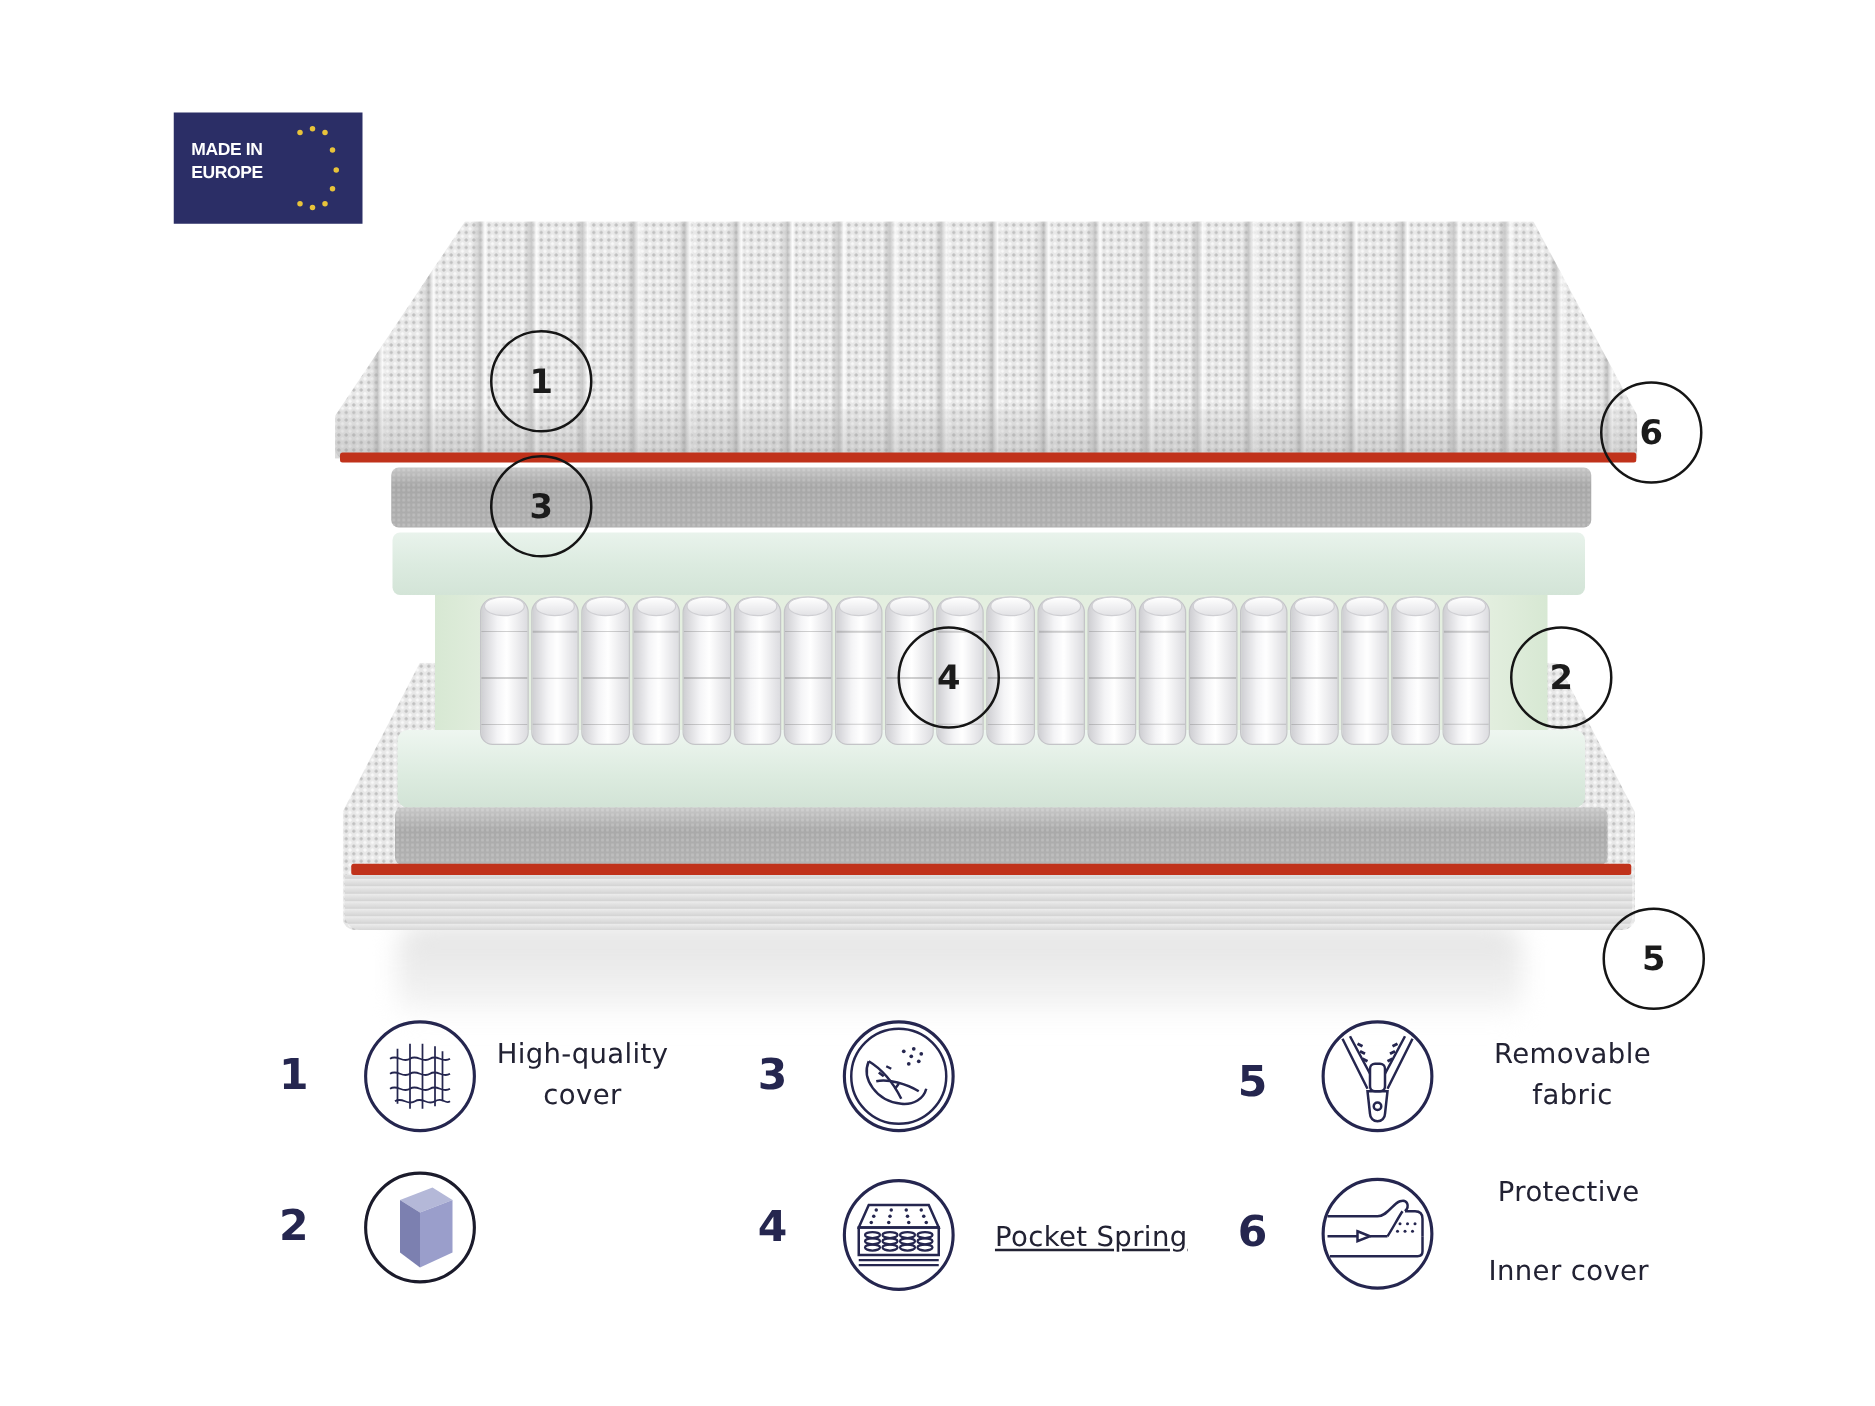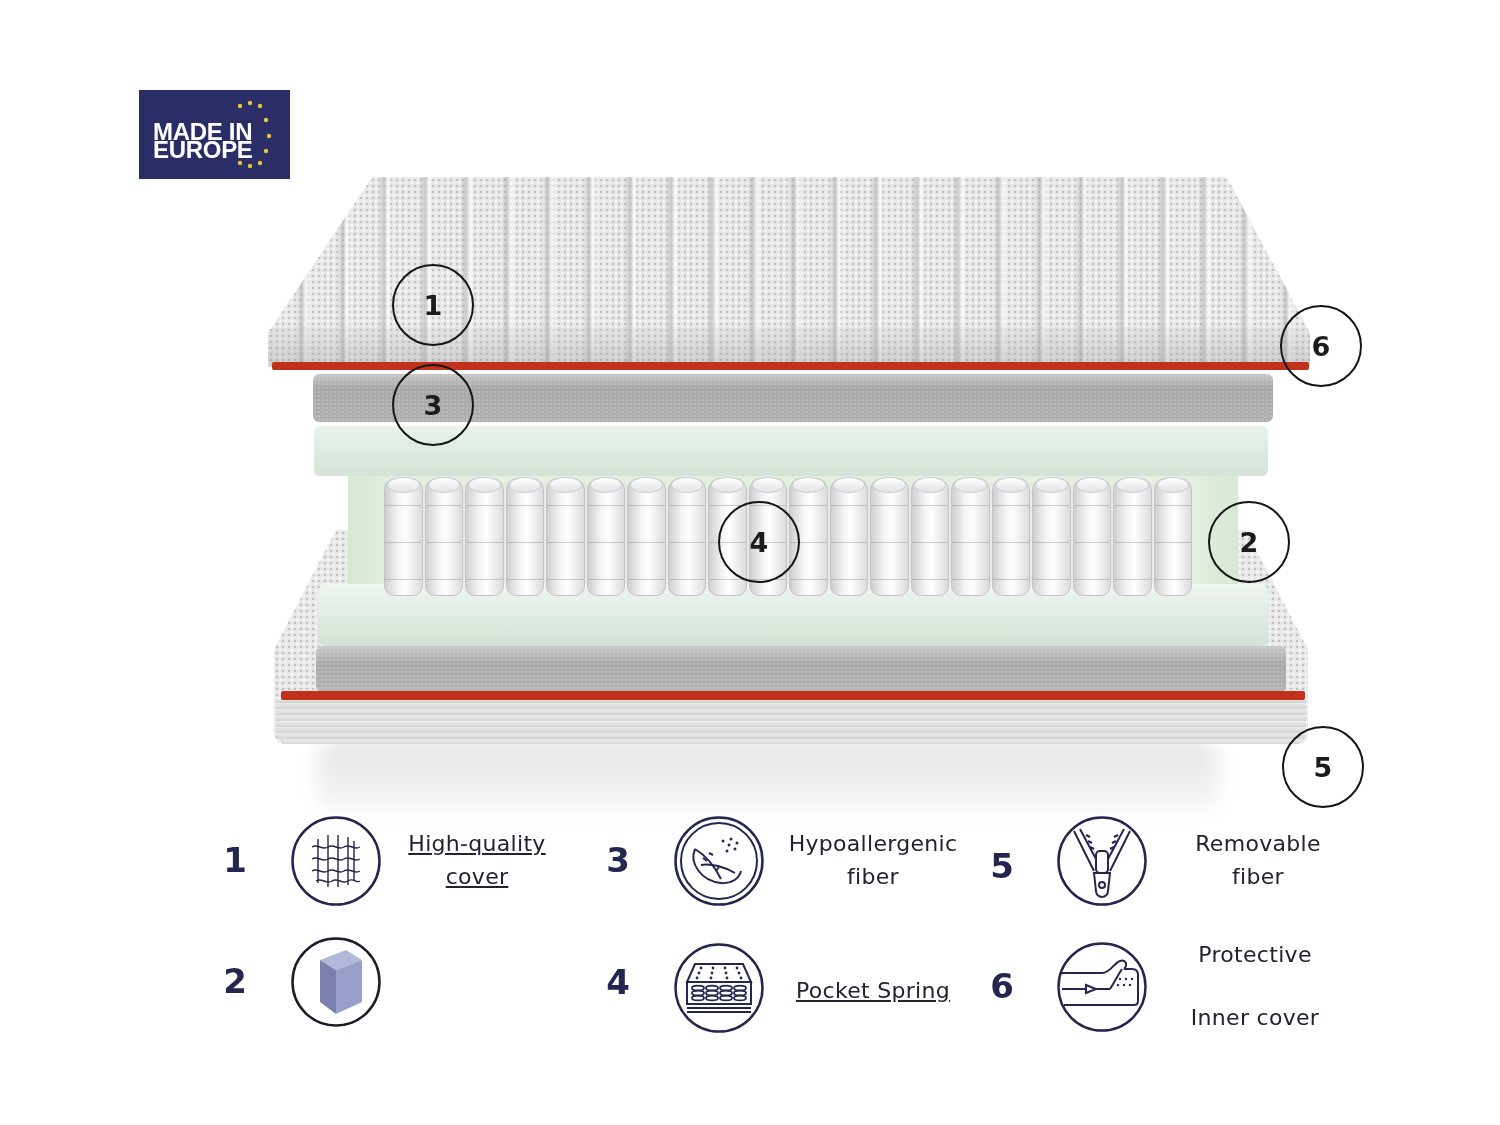--- a/index.html
+++ b/index.html
@@ -5,23 +5,23 @@
   * { box-sizing: border-box; margin: 0; padding: 0; }
   html, body { width: 1500px; height: 1125px; background: #ffffff; overflow: hidden; }
   body { position: relative; font-family: "DejaVu Sans", sans-serif; color: #1f1f2e; }
 
   
   .badge {
     position: absolute; left: 139px; top: 90px; width: 151px; height: 89px;
     background: #2b2e66; color: #fff;
   }
   .badge-text {
-    position: absolute; left: 14px; top: 33px; width: 110px;
+    position: absolute; left: 14px; top: 20px; width: 110px;
     font-family: "Liberation Sans", sans-serif; font-weight: bold;
-    font-size: 24px; line-height: 18px; letter-spacing: -0.3px;
+    font-size: 14px; line-height: 18px; letter-spacing: -0.3px;
   }
   .badge-stars { position: absolute; left: 0; top: 0; width: 151px; height: 89px; }
 
   
   .illustration { position: absolute; left: 0; top: 0; width: 1500px; height: 820px; }
 
   .shadow {
     position: absolute; left: 318px; top: 740px; width: 900px; height: 78px;
     background: linear-gradient(to bottom, #e4e4e4, #f1f1f1 70%, rgba(255,255,255,0));
     filter: blur(10px); border-radius: 20px;
@@ -235,21 +235,21 @@
       <circle cx="46" cy="46" r="43.5" stroke-width="2.5"></circle>
       <g stroke-width="1.4">
         <path d="M28 24v44M38 20v52M48 20v52M58 22v48M64 26v40"></path>
         <path d="M22 32c6-4 10 4 16 0s10 4 16 0 10 4 16 0"></path>
         <path d="M22 44c6-4 10 4 16 0s10 4 16 0 10 4 16 0"></path>
         <path d="M22 56c6-4 10 4 16 0s10 4 16 0 10 4 16 0"></path>
         <path d="M26 66c6-4 10 4 16 0s10 4 16 0 8 3 12 0"></path>
       </g>
     </svg>
   </div>
-  <div class="legend-label" style="left:167px;text-decoration:underline;">
+  <div class="legend-label" style="left:156px;">
     <span>High-quality</span>
     <span>cover</span>
   </div>
 </div>
 
 <div class="legend-item" style="left:598px; top:812px; width:380px;">
   <div class="legend-num" style="left:0;">3</div>
   <div class="legend-icon" style="left:75px;">
     <svg viewBox="0 0 92 92" fill="none" stroke="#25264f" stroke-width="2">
       <circle cx="46" cy="46" r="43.5" stroke-width="2.5"></circle>
@@ -261,42 +261,38 @@
       <g fill="#25264f" stroke="none">
         <circle cx="50" cy="26" r="1.5"></circle>
           <circle cx="56" cy="30" r="1.5"></circle>
           <circle cx="62" cy="34" r="1.5"></circle>
         <circle cx="58" cy="24" r="1.5"></circle>
           <circle cx="64" cy="28" r="1.5"></circle>
           <circle cx="54" cy="36" r="1.5"></circle>
       </g>
     </svg>
   </div>
-  <div class="legend-label" style="left:180px;">
-    <span>Hypoallergenic</span>
-    <span>fiber</span>
-  </div>
 </div>
 
 <div class="legend-item" style="left:982px; top:812px; width:360px;">
   <div class="legend-num" style="left:0; top:6px;">5</div>
   <div class="legend-icon" style="left:74px;">
     <svg viewBox="0 0 92 92" fill="none" stroke="#25264f" stroke-width="2">
       <circle cx="46" cy="46" r="43.5" stroke-width="2.5"></circle>
       <path d="M18 16l20 40M74 16L54 56"></path>
       <path d="M24 14l16 30M68 14L52 44"></path>
       <path d="M30 20l4 2M32 26l4 2M34 32l4 2M62 20l-4 2M60 26l-4 2M58 32l-4 2" stroke-width="2.4"></path>
       <rect x="40" y="36" width="12" height="22" rx="4"></rect>
       <path d="M38 58h16l-2 18a6 6 0 0 1-12 0z"></path>
       <circle cx="46" cy="70" r="3"></circle>
     </svg>
   </div>
   <div class="legend-label" style="left:181px;text-align:right;">
     <span>Removable</span>
-    <span>fiber</span>
+    <span>fabric</span>
   </div>
 </div>
 
 <div class="legend-item" style="left:215px; top:933px; width:370px;">
   <div class="legend-num" style="left:0;">2</div>
   <div class="legend-icon" style="left:75px;">
     <svg viewBox="0 0 92 92">
       <circle cx="46" cy="46" r="43.5" fill="none" stroke="#1b1b2b" stroke-width="2.5"></circle>
       <polygon points="30,24 56,14 72,24 46,34" fill="#b4b8d8"></polygon>
       <polygon points="30,24 46,34 46,78 30,66" fill="#7c80b0"></polygon>

